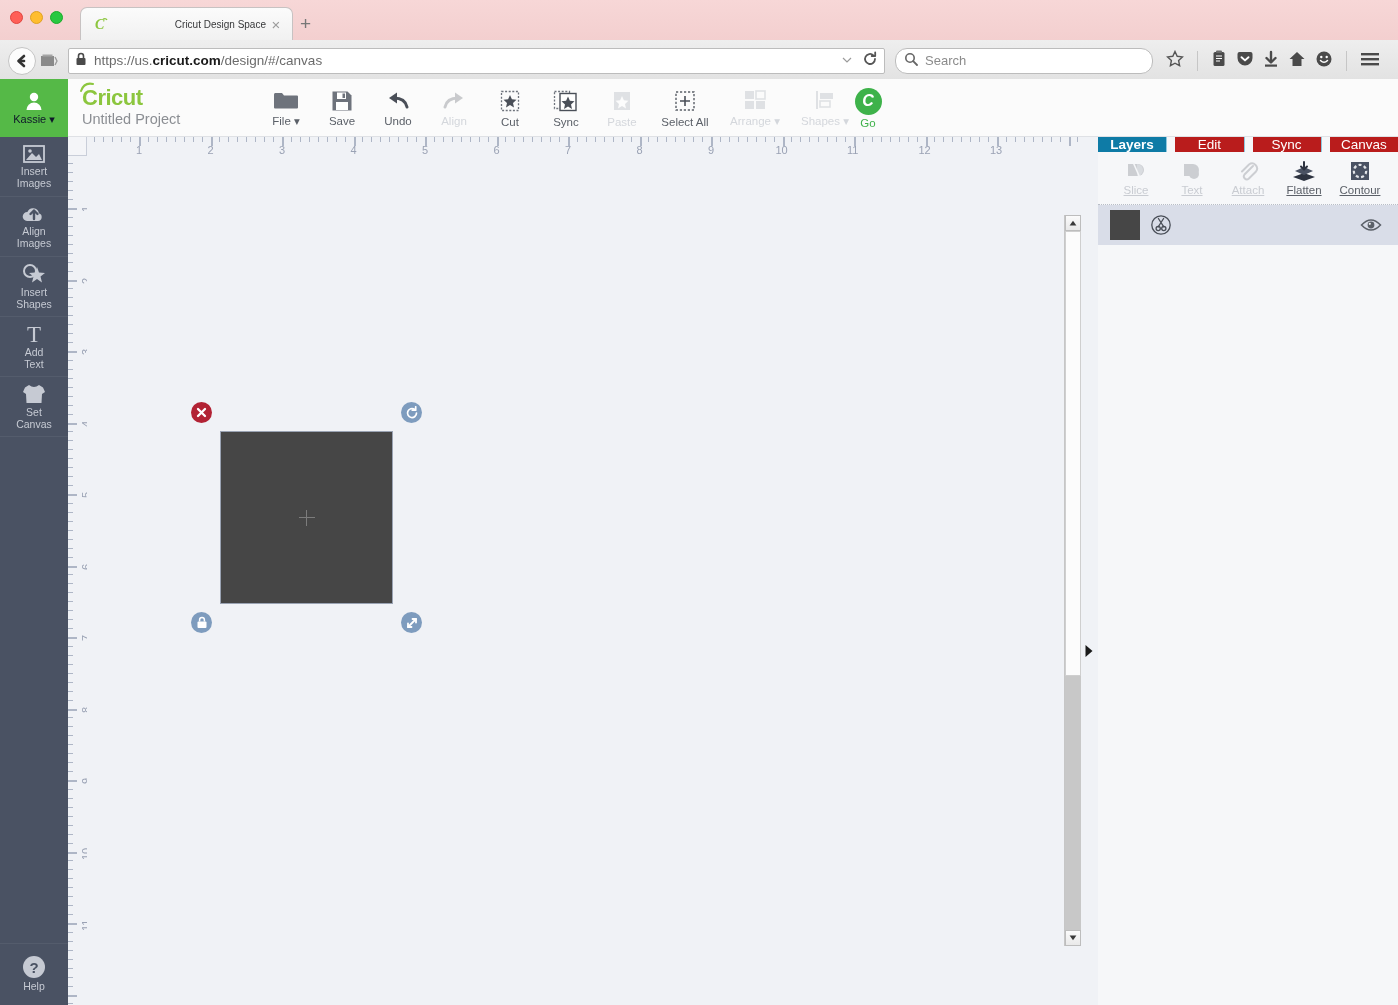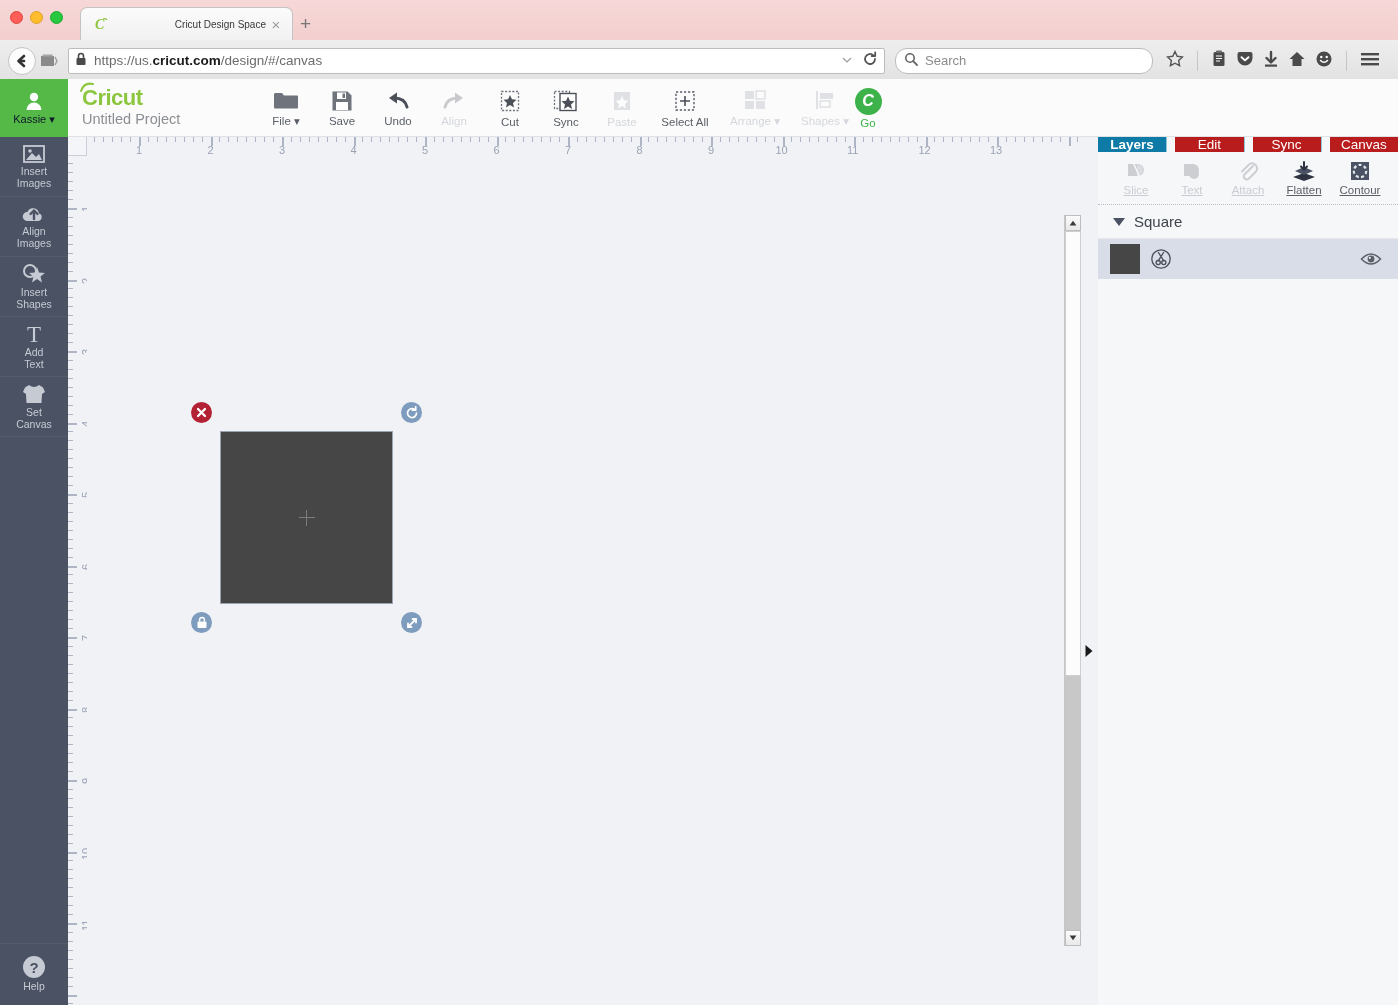--- a/index.html
+++ b/index.html
@@ -812,24 +812,20 @@
         </div>
         <div class="op">
           <svg width="24" height="22" viewBox="0 0 24 22">
               <rect x="3" y="2" width="18" height="18" fill="#4a5263"></rect>
               <circle cx="12" cy="11" r="6.2" fill="none" stroke="#e4e6ea" stroke-width="2.2" stroke-dasharray="3 2.4"></circle>
             </svg>
           <span class="op-label">Contour</span>
         </div>
       </div>
 
-      <div class="group-row">
-        <span class="group-caret"></span>
-        <span class="group-name">Square</span>
-      </div>
 
       <div class="layer-row">
         <span class="layer-swatch" style="background: rgb(70, 70, 70);"></span>
         <span class="layer-op-icon">
           <svg width="22" height="22" viewBox="0 0 22 22">
               <circle cx="11" cy="11" r="9.2" fill="none" stroke="#4a4f58" stroke-width="1.3"></circle>
               <circle cx="8.2" cy="14.6" r="2.1" fill="none" stroke="#4a4f58" stroke-width="1.3"></circle>
               <circle cx="13.8" cy="14.6" r="2.1" fill="none" stroke="#4a4f58" stroke-width="1.3"></circle>
               <path d="M8.2 12.8 L13.6 4.5 M13.8 12.8 L8.4 4.5" stroke="#4a4f58" stroke-width="1.3" stroke-linecap="round"></path>
             </svg>

